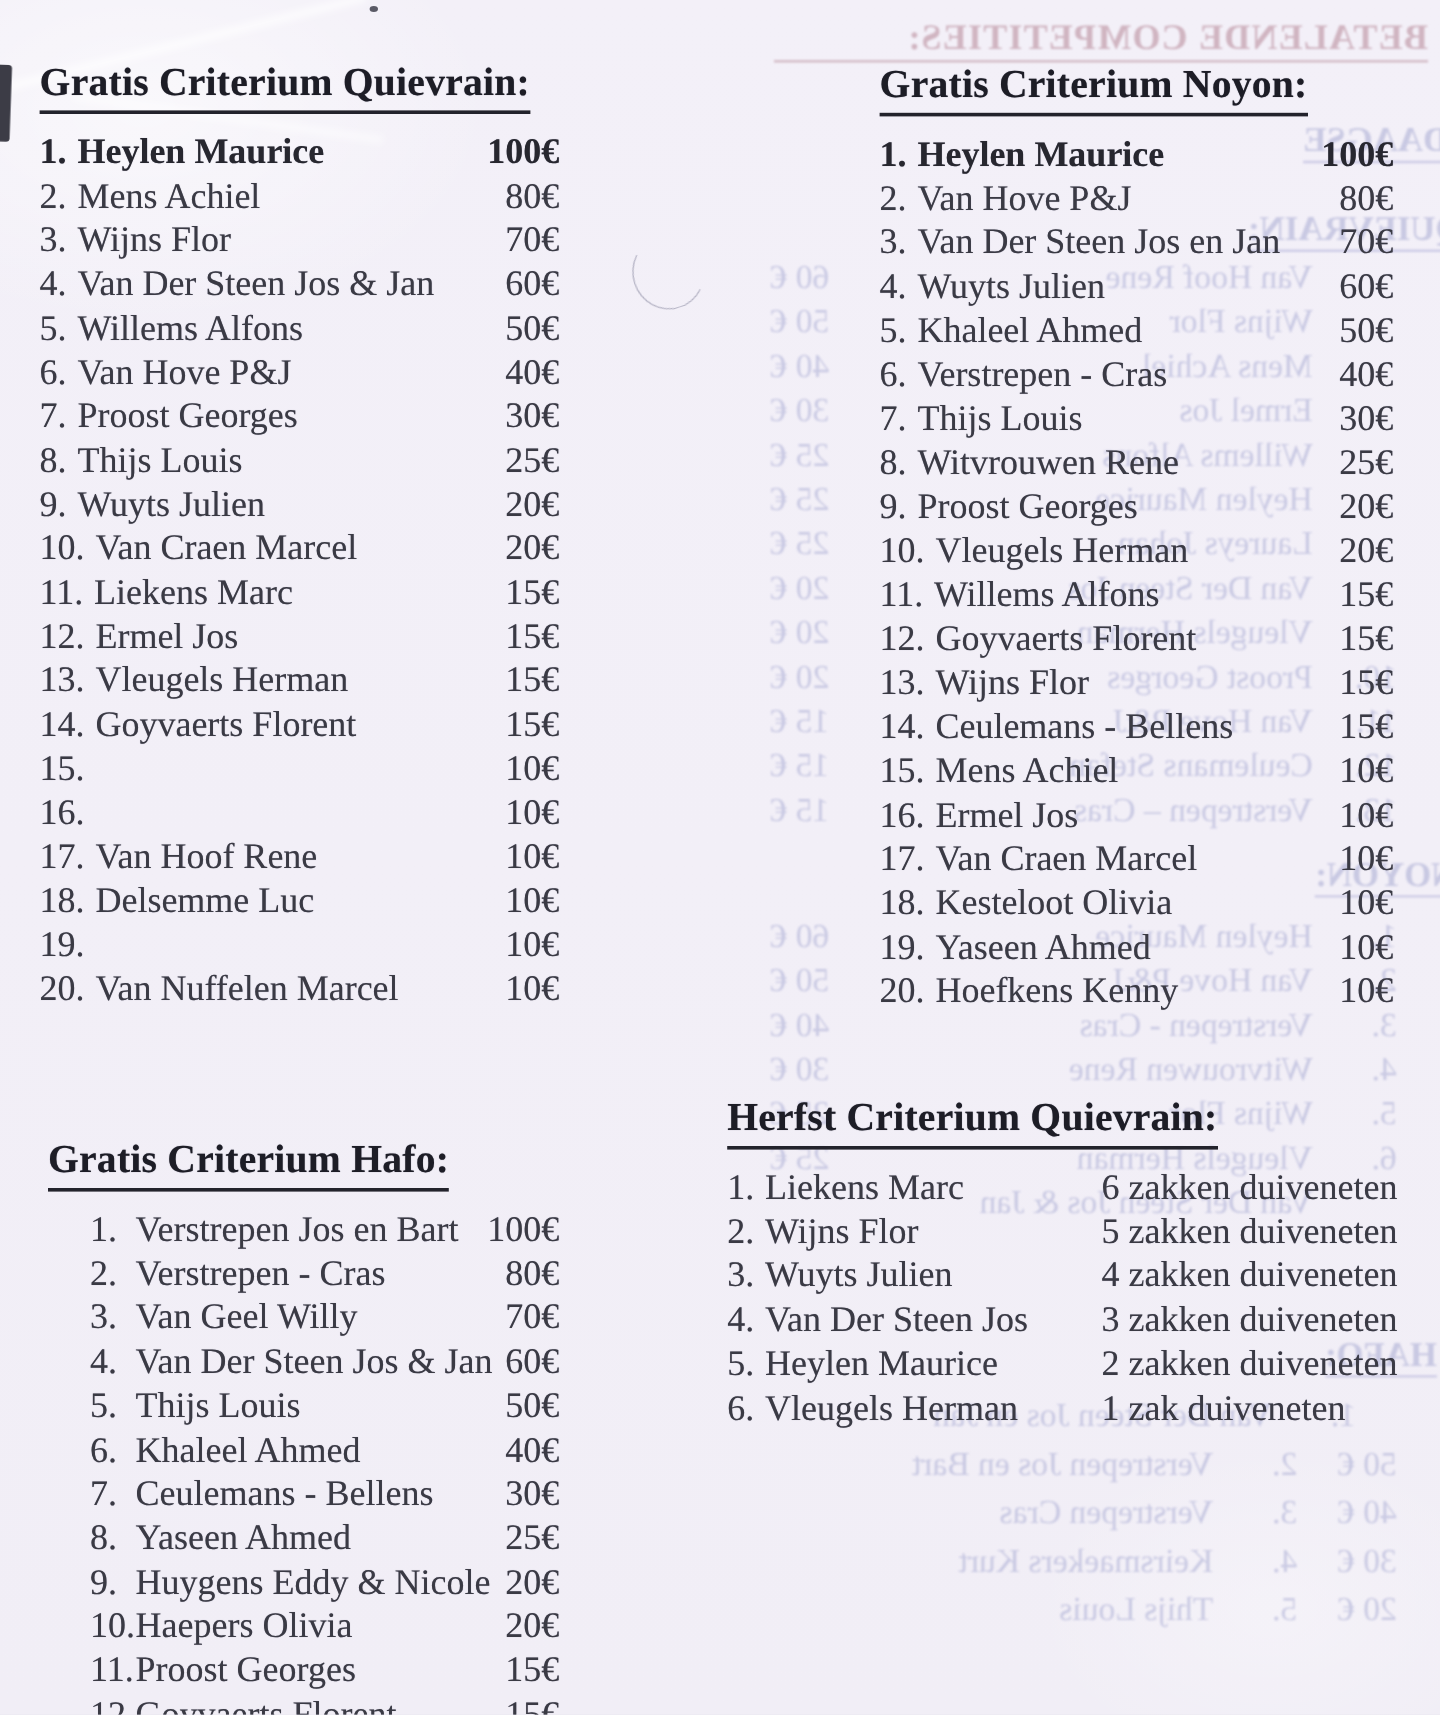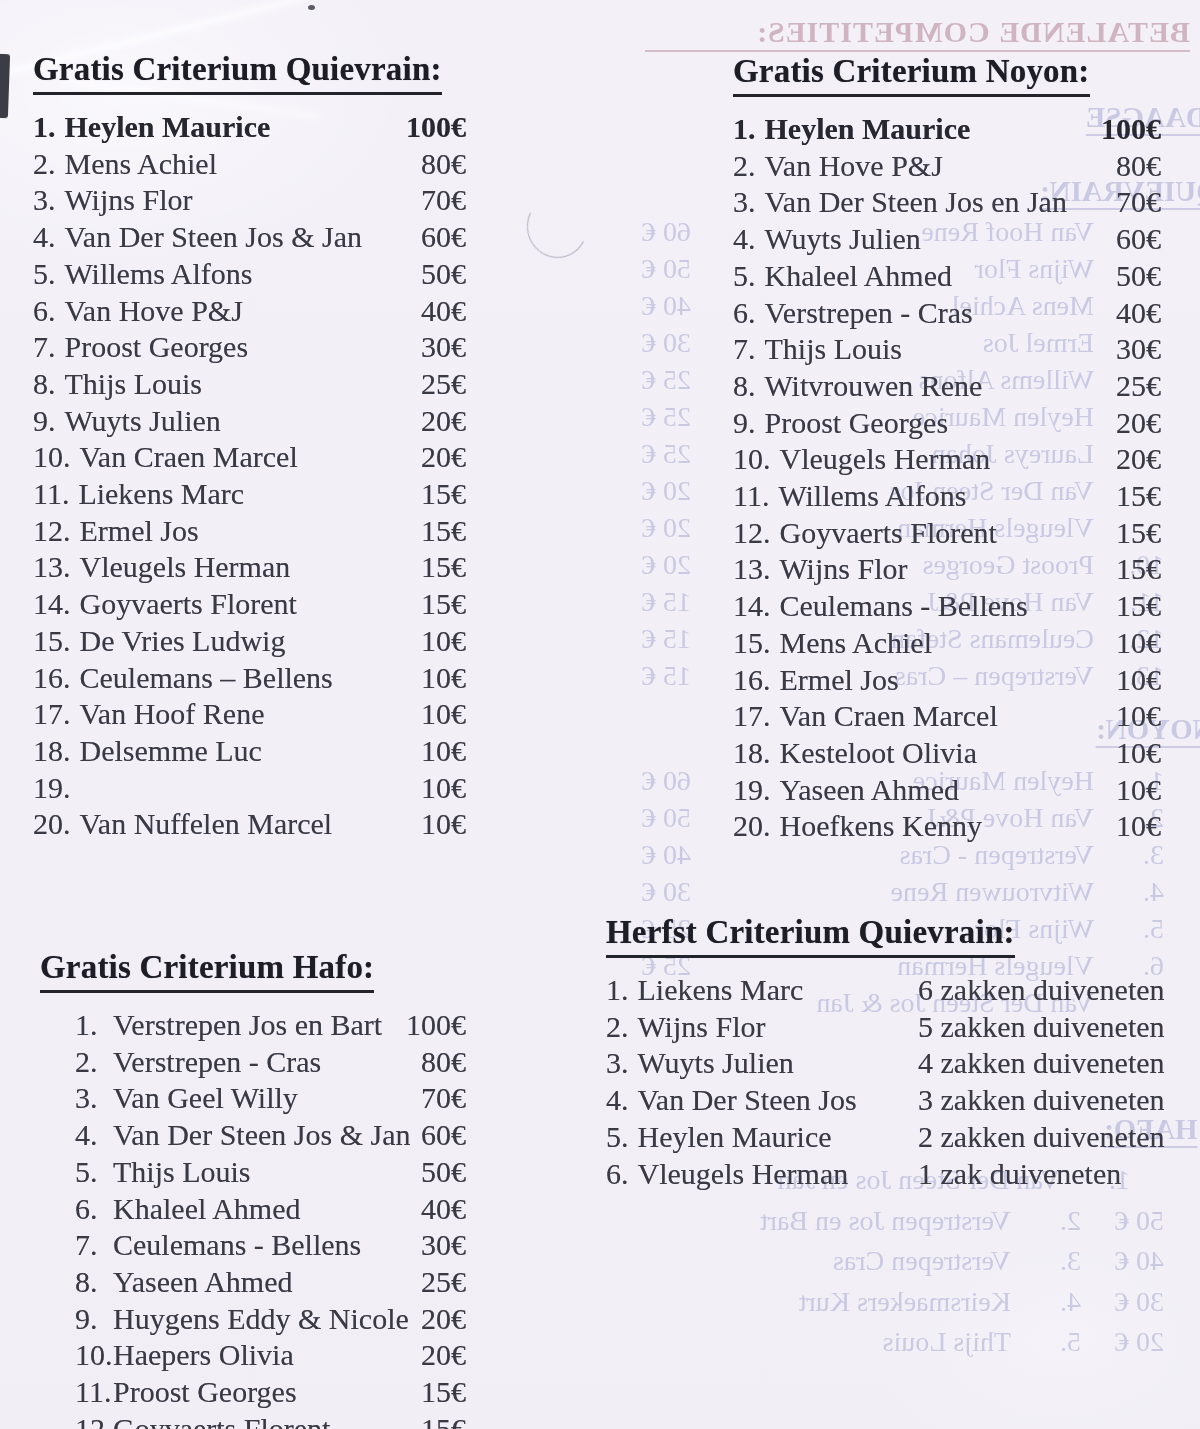--- a/index.html
+++ b/index.html
@@ -339,26 +339,24 @@
           <span class="name">Vleugels Herman</span>
           <span class="value">15€</span>
         </div>
         <div class="row">
           <span class="num">14.</span>
           <span class="name">Goyvaerts Florent</span>
           <span class="value">15€</span>
         </div>
         <div class="row">
           <span class="num">15.</span>
-          <span class="name">De Vries Ludwig</span>
           <span class="value">10€</span>
         </div>
         <div class="row">
           <span class="num">16.</span>
-          <span class="name">Ceulemans – Bellens</span>
           <span class="value">10€</span>
         </div>
         <div class="row">
           <span class="num">17.</span>
           <span class="name">Van Hoof Rene</span>
           <span class="value">10€</span>
         </div>
         <div class="row">
           <span class="num">18.</span>
           <span class="name">Delsemme Luc</span>

